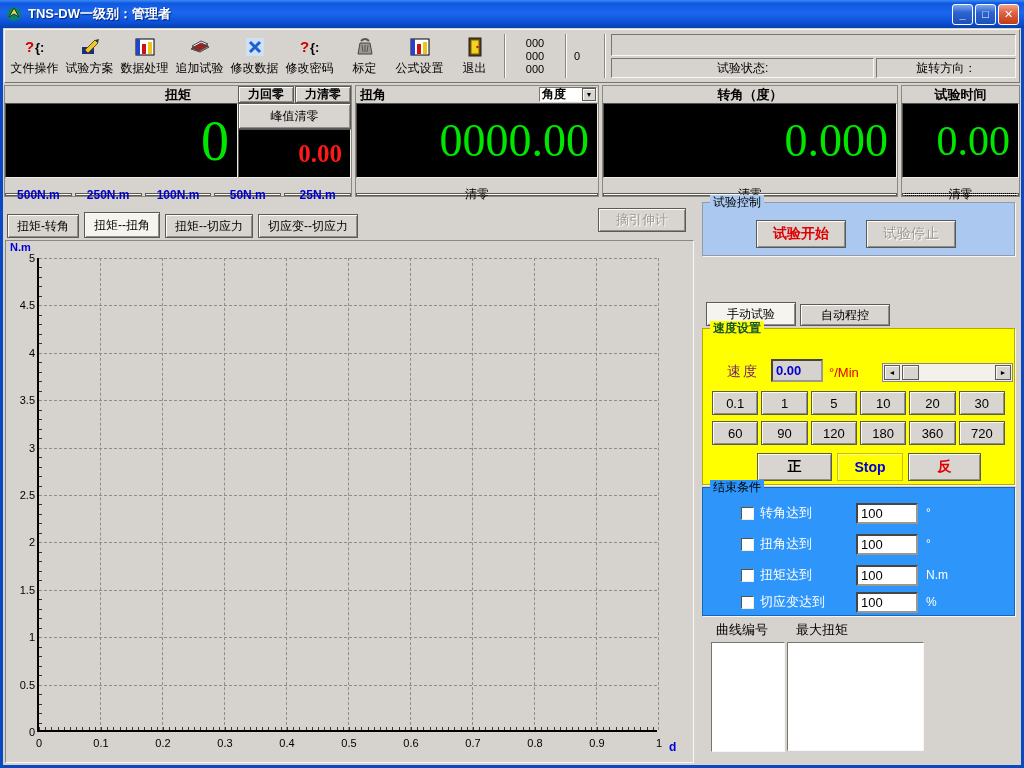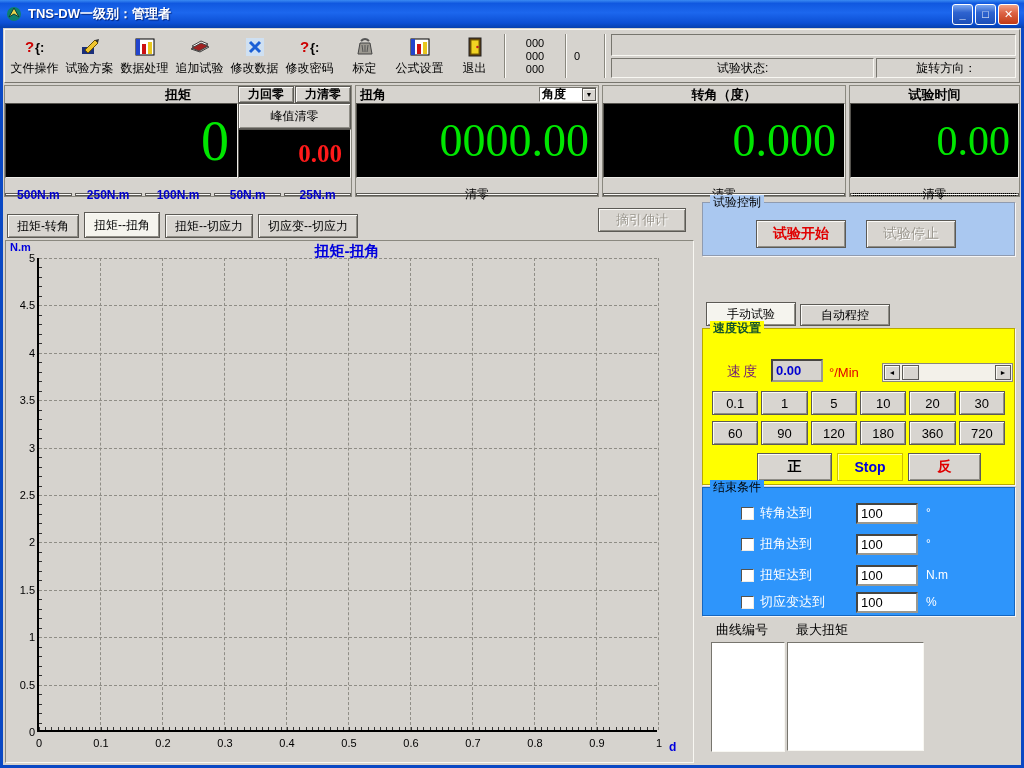--- a/index.html
+++ b/index.html
@@ -304,21 +304,21 @@
           </span>
         </div>
         <div class="m-body">
           <div class="black digits" style="flex:1; font-size:46px;">0000.00</div>
         </div>
         <div class="m-foot">
           <span class="btn clear-btn">清零</span>
         </div>
       </div>
 
-      <div class="mpanel" style="width:244px;">
+      <div class="mpanel" style="width:296px;">
         <div class="m-head">
           <span>转角（度）</span>
         </div>
         <div class="m-body">
           <div class="black digits" style="flex:1; font-size:46px;">0.000</div>
         </div>
         <div class="m-foot">
           <span class="btn clear-btn">清零</span>
         </div>
       </div>
@@ -339,21 +339,20 @@
     <div class="leftsec">
       <div class="curve-tabs">
         <span class="btn curve-tab">扭矩-转角</span>
         <span class="btn curve-tab active">扭矩--扭角</span>
         <span class="btn curve-tab">扭矩--切应力</span>
         <span class="btn curve-tab">切应变--切应力</span>
       </div>
       <span class="btn detach-btn">摘引伸计</span>
 
       <div class="chartbox">
-        <div class="chart-title">扭矩-扭角</div>
         <div class="ylab">N.m</div>
         <div class="plot">
           <div class="yticks"></div>
           <div class="xticks"></div>
           <span class="xlab-unit">d</span>
         <div class="gl-h" style="top: 0px;"></div>
             <div class="ytick-lbl" style="top: -6px;">5</div>
             <div class="gl-h" style="top: 47.4px;"></div>
             <div class="ytick-lbl" style="top: 41.4px;">4.5</div>
             <div class="gl-h" style="top: 94.8px;"></div>

